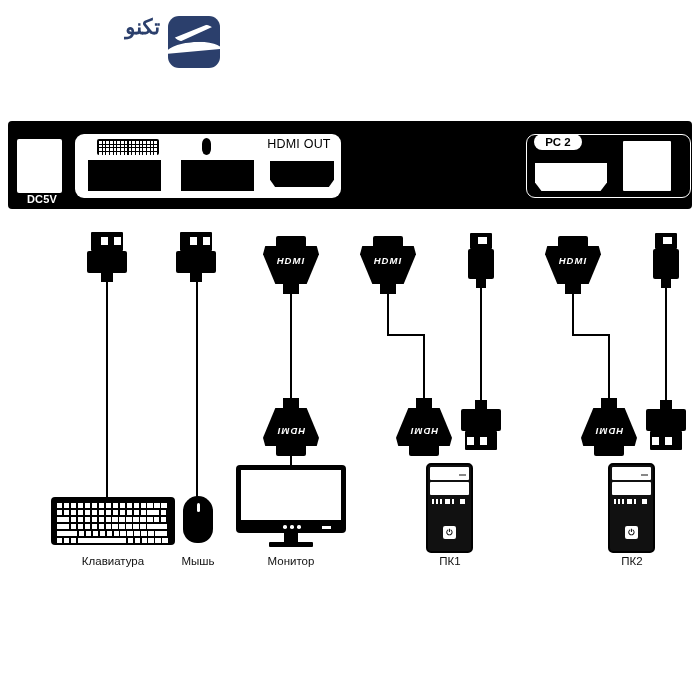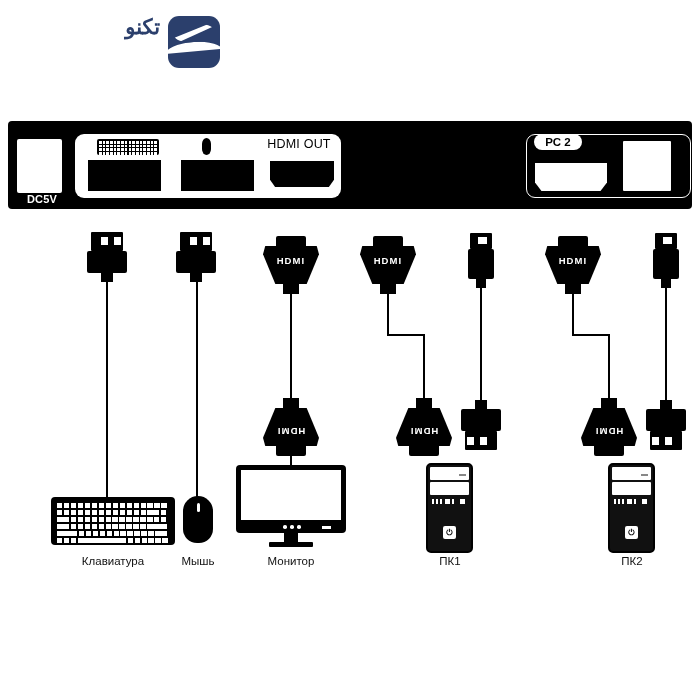--- a/index.html
+++ b/index.html
@@ -146,21 +146,21 @@
   .hdmi-c .tip{
     position:absolute;left:13px;top:0px;width:30px;height:10px;background:#000;border-radius:2px 2px 0 0;
   }
   .hdmi-c .shell{
     position:absolute;left:0px;top:10px;width:56px;height:38px;background:#000;
     clip-path:polygon(4% 0%,96% 0%,100% 22%,78% 100%,22% 100%,0% 22%);
   }
   .hdmi-c .txt{
     position:absolute;left:0;top:19px;width:56px;height:12px;
     color:#fff;font-size:9.5px;font-weight:bold;text-align:center;line-height:12px;
-    letter-spacing:1.1px;font-family:"Liberation Sans",sans-serif;
+    letter-spacing:1.1px;font-family:"Liberation Sans",sans-serif;font-style:italic;
   }
   .hdmi-c .neck{
     position:absolute;left:20px;top:47px;width:16px;height:11px;background:#000;
   }
   .hdmi-c.flip{transform:rotate(180deg);}
 
   
   #keyboard-device{position:absolute;left:51px;top:497px;width:124px;height:48px;}
   #keyboard-device .frame{
     position:absolute;left:0;top:0;width:124px;height:48px;background:#000;border-radius:4px;

